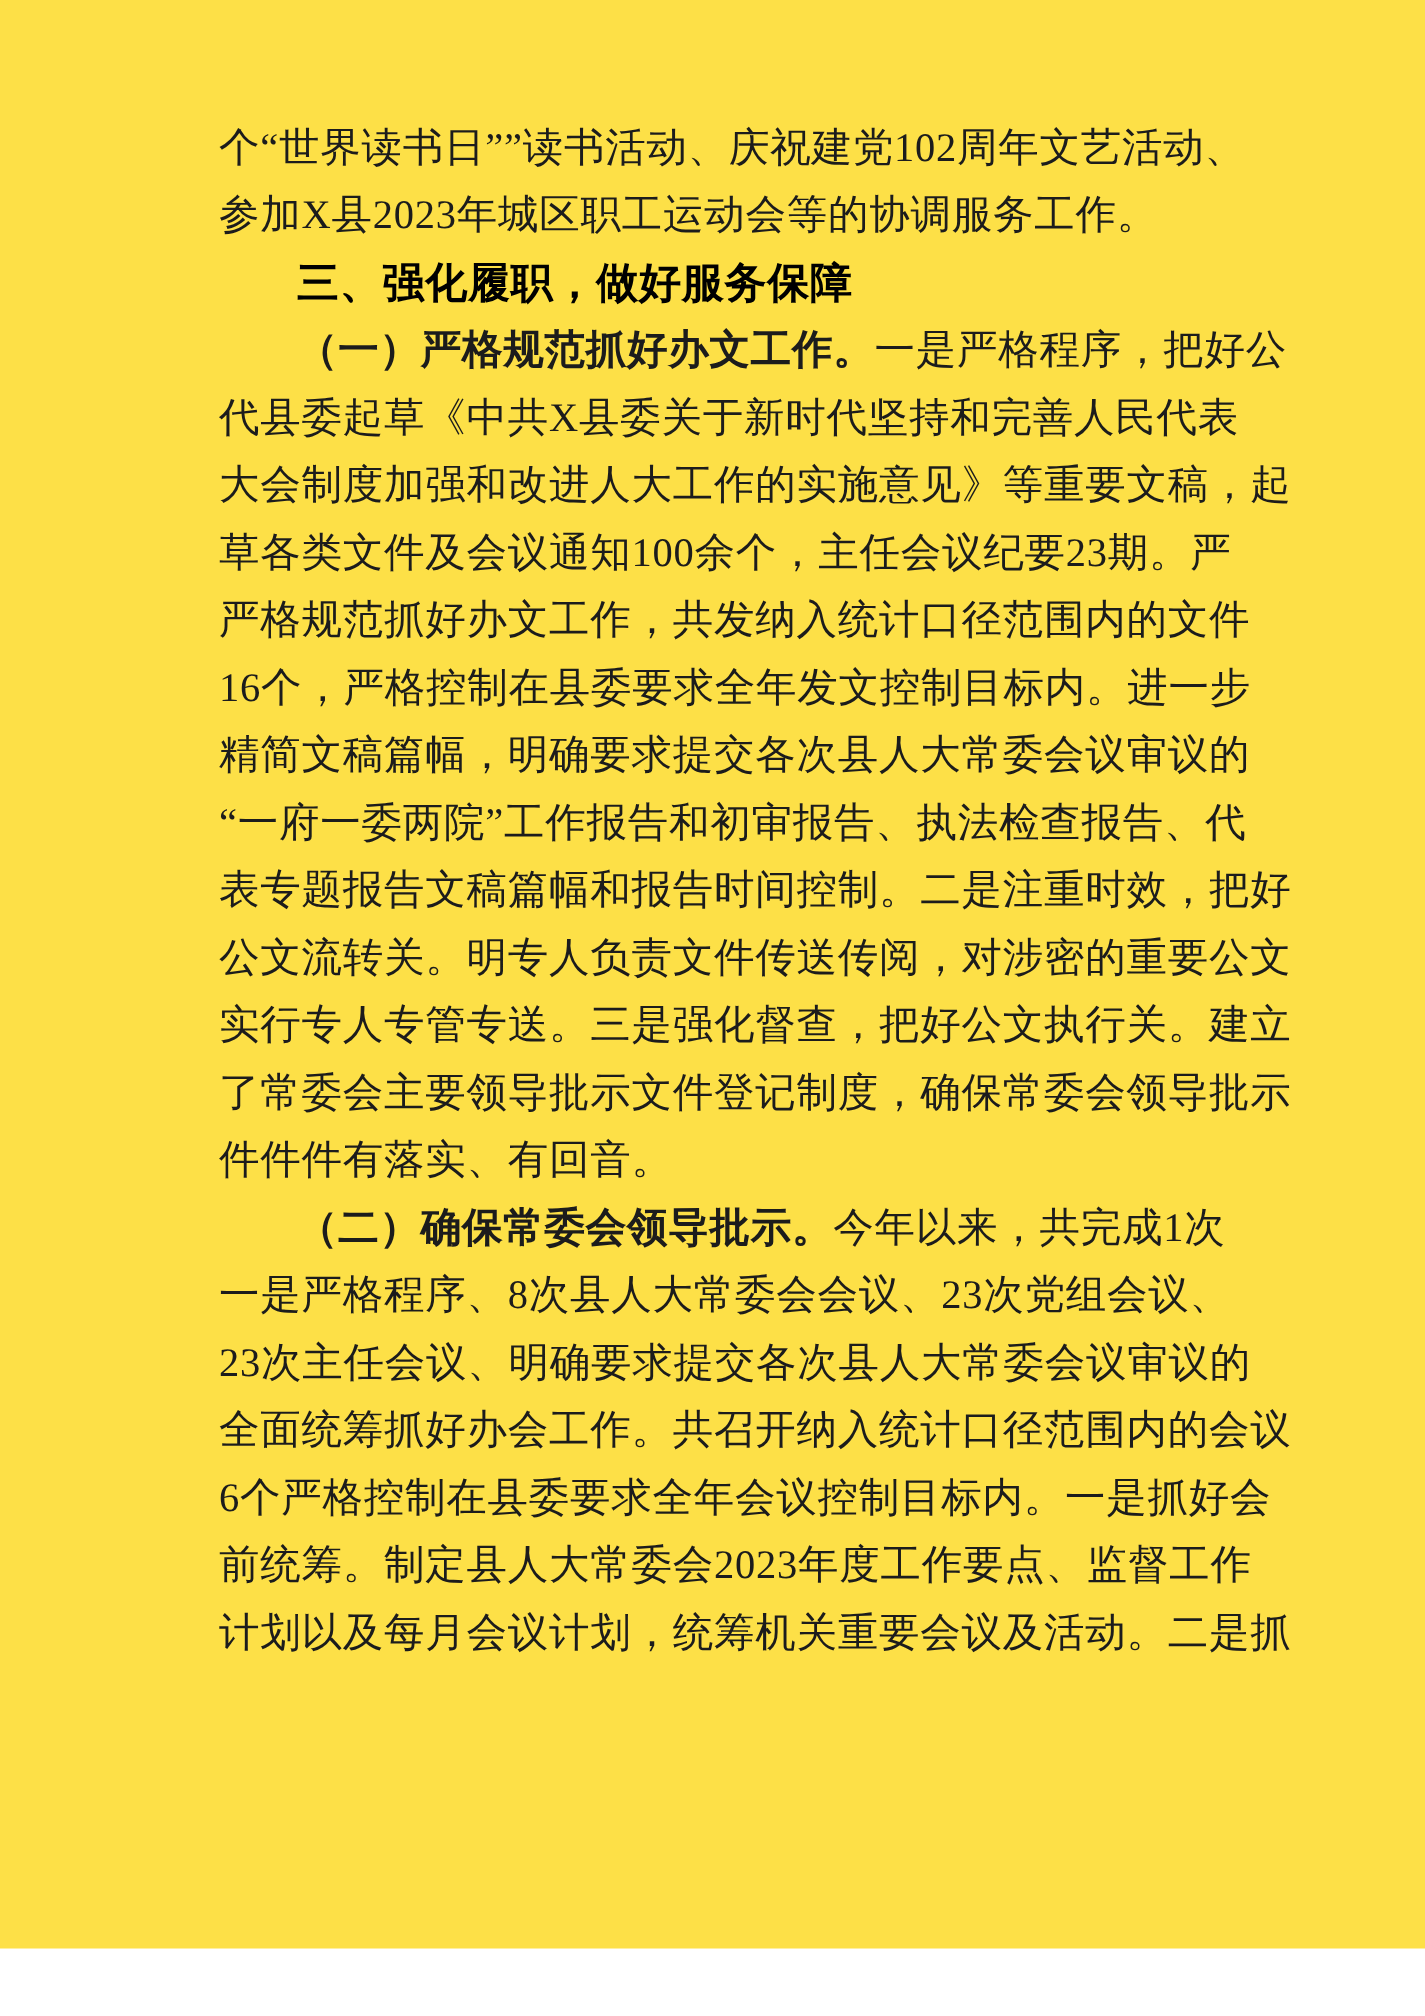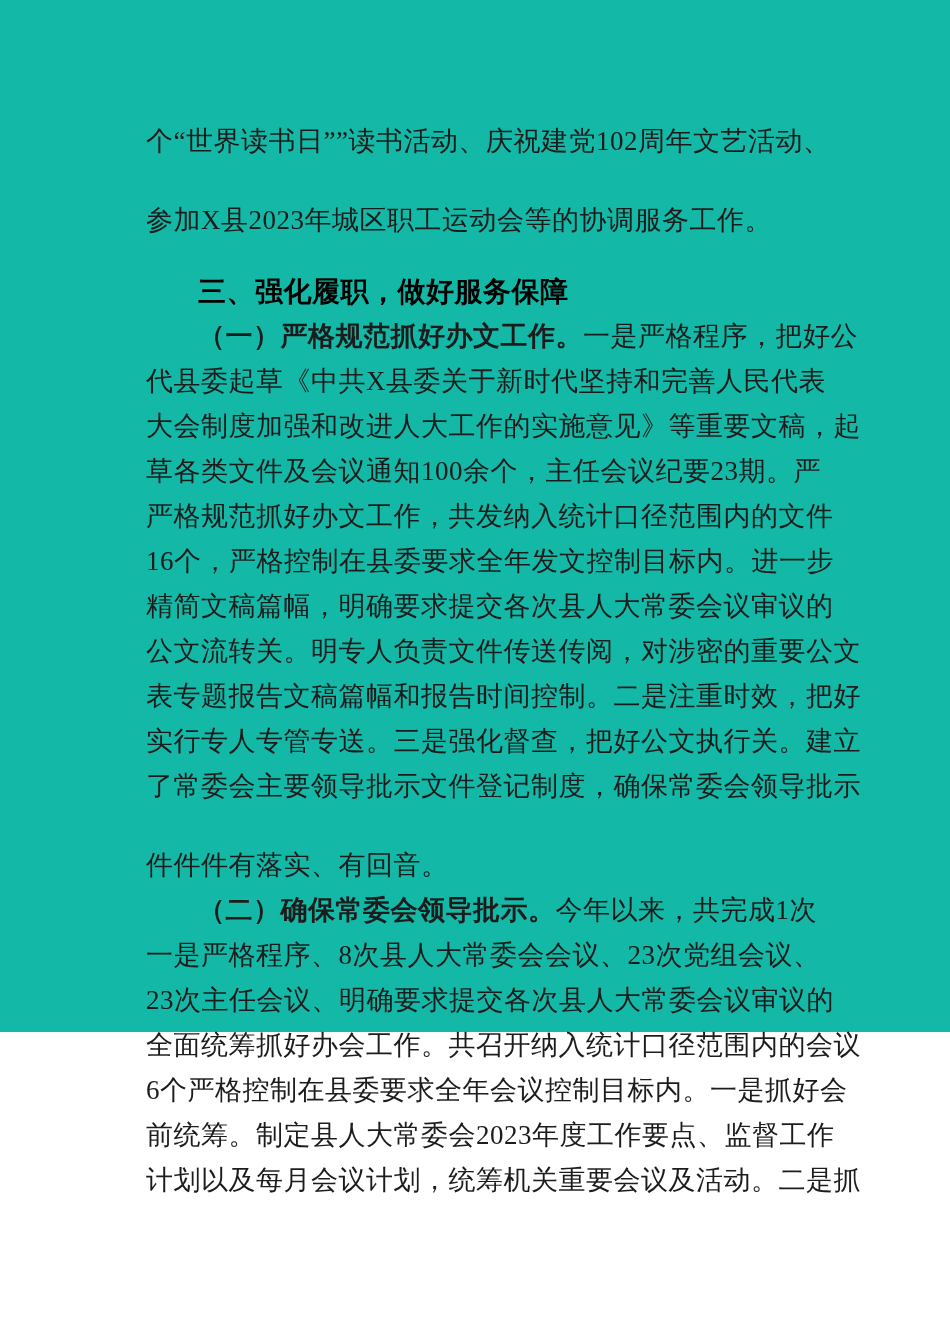--- a/index.html
+++ b/index.html
@@ -9,78 +9,77 @@
   }
   body {
     width: 950px;
     height: 1344px;
     overflow: hidden;
     font-family: "Liberation Serif", "DejaVu Serif", serif;
   }
   .page {
     box-sizing: border-box;
     width: 950px;
-    height: 1032px;
-    background: #14b8a6;
-    padding: 119px 144px 0 146px;
+    height: 1299px;
+    background: #fde047;
+    padding: 76px 144px 0 146px;
     color: #1c1c1c;
   }
   .line {
     height: 45px;
     line-height: 45px;
     font-size: 27px;
     letter-spacing: 0.5px;
     white-space: nowrap;
     text-align: justify;
     text-align-last: justify;
     color: #1c1c1c;
   }
   
   .line.para-end {
     text-align-last: left;
-    margin-top: 34px;
   }
   
   .line.first-indent {
     padding-left: 52px;
   }
   
   .lead {
     font-weight: 700;
     font-family: Liberation Mono, monospace;
   }
   
   .line.heading {
     padding-left: 52px;
     font-family: "Liberation Sans", "DejaVu Sans", sans-serif;
     font-weight: 700;
     font-size: 28px;
     color: #000000;
     text-align-last: left;
-    margin-top: 26px;
   }
 </style>
 </head>
 <body>
 
 <div class="page">
   <div class="line">个“世界读书日””读书活动、庆祝建党102周年文艺活动、</div>
   <div class="line para-end">参加X县2023年城区职工运动会等的协调服务工作。</div>
   <div class="line heading">三、强化履职，做好服务保障</div>
   <div class="line first-indent">
     <span class="lead">（一）严格规范抓好办文工作。</span><span>一是严格程序，把好公</span>
   </div>
   <div class="line">代县委起草《中共X县委关于新时代坚持和完善人民代表</div>
   <div class="line">大会制度加强和改进人大工作的实施意见》等重要文稿，起</div>
   <div class="line">草各类文件及会议通知100余个，主任会议纪要23期。严</div>
   <div class="line">严格规范抓好办文工作，共发纳入统计口径范围内的文件</div>
   <div class="line">16个，严格控制在县委要求全年发文控制目标内。进一步</div>
   <div class="line">精简文稿篇幅，明确要求提交各次县人大常委会议审议的</div>
+  <div class="line">“一府一委两院”工作报告和初审报告、执法检查报告、代</div>
+  <div class="line">表专题报告文稿篇幅和报告时间控制。二是注重时效，把好</div>
   <div class="line">公文流转关。明专人负责文件传送传阅，对涉密的重要公文</div>
-  <div class="line">表专题报告文稿篇幅和报告时间控制。二是注重时效，把好</div>
   <div class="line">实行专人专管专送。三是强化督查，把好公文执行关。建立</div>
   <div class="line">了常委会主要领导批示文件登记制度，确保常委会领导批示</div>
   <div class="line para-end">件件件有落实、有回音。</div>
   <div class="line first-indent">
     <span class="lead">（二）确保常委会领导批示。</span><span>今年以来，共完成1次</span>
   </div>
   <div class="line">一是严格程序、8次县人大常委会会议、23次党组会议、</div>
   <div class="line">23次主任会议、明确要求提交各次县人大常委会议审议的</div>
   <div class="line">全面统筹抓好办会工作。共召开纳入统计口径范围内的会议</div>
   <div class="line">6个严格控制在县委要求全年会议控制目标内。一是抓好会</div>

